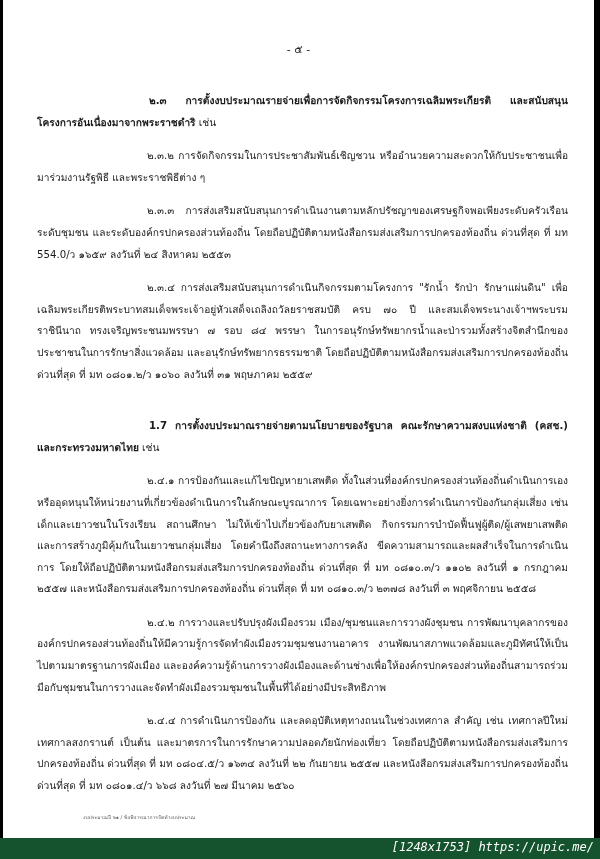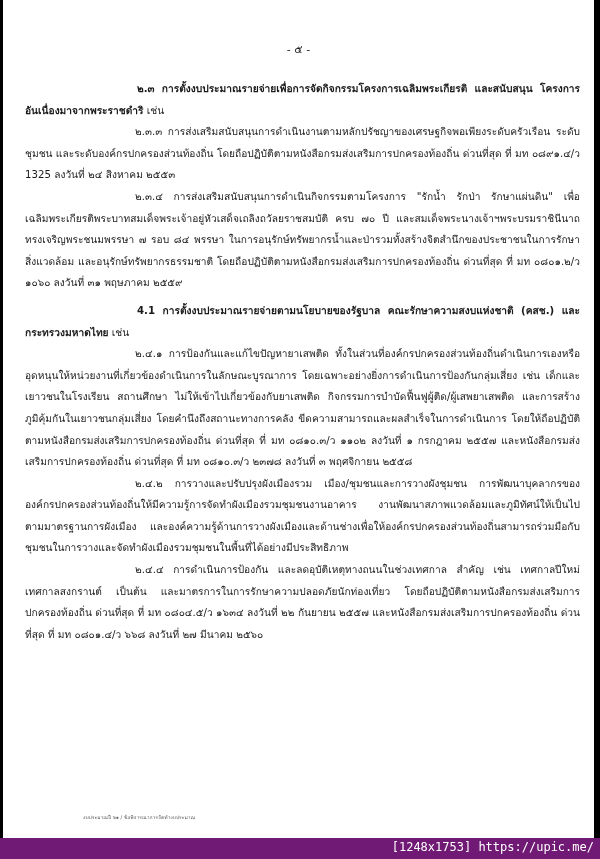--- a/index.html
+++ b/index.html
@@ -12,55 +12,56 @@
     background: #fff; overflow: hidden;
   }
   .page-num {
     position: absolute; top: 40px; left: 0; width: 100%; text-align: center;
     font-size: 11px; color: #222;
   }
   .content {
     position: absolute; left: 22px; top: 78px; width: 555px;
     color: #1a1a1a; font-size: 10.2px; line-height: 21.6px;
   }
-  .p { margin: 0; text-align: justify; text-align-last: left; }
+  .p { margin: 12px; text-align: justify; text-align-last: left; }
   .ind { text-indent: 110px; }
   .ind-head { text-indent: 112px; }
   .b { font-weight: bold; }
   .gap { height: 6px; }
   .footer-note {
     position: absolute; left: 80px; top: 813px; font-size: 5px; color: #555;
   }
   .bottom-bar {
-    position: absolute; left: 0; top: 838px; width: 600px; height: 21px; background: #701a75;
+    position: absolute; left: 0; top: 838px; width: 600px; height: 21px; background: #14532d; font-style: italic;
   }
   .bottom-bar span {
     position: absolute; right: 6px; top: 2px; color: #fff; font-size: 12px;
     font-family: "DejaVu Sans Mono", "Liberation Mono", monospace;
   }
 </style>
 </head>
 <body>
 
 <div class="page">
   <div class="page-num">- ๕ -</div>
 
   <div class="content">
 
     <p class="p ind-head b">
       <span>๒.๓ การตั้งงบประมาณรายจ่ายเพื่อการจัดกิจกรรมโครงการเฉลิมพระเกียรติ และสนับสนุน</span>
       <span>โครงการอันเนื่องมาจากพระราชดำริ</span><span style="font-weight:normal"> เช่น</span>
     </p>
-    <p class="p ind">๒.๓.๓  การส่งเสริมสนับสนุนการดำเนินงานตามหลักปรัชญาของเศรษฐกิจพอเพียงระดับครัวเรือน ระดับชุมชน และระดับองค์กรปกครองส่วนท้องถิ่น โดยถือปฏิบัติตามหนังสือกรมส่งเสริมการปกครองท้องถิ่น ด่วนที่สุด ที่ มท ๐๘๙๑.๔/ว 1325 ลงวันที่ ๒๔ สิงหาคม ๒๕๕๓</p>
+    <p class="p ind">๒.๓.๒ การจัดกิจกรรมในการประชาสัมพันธ์เชิญชวน หรืออำนวยความสะดวกให้กับประชาชนเพื่อมาร่วมงานรัฐพิธี และพระราชพิธีต่าง ๆ</p>
+    <p class="p ind">๒.๓.๓  การส่งเสริมสนับสนุนการดำเนินงานตามหลักปรัชญาของเศรษฐกิจพอเพียงระดับครัวเรือน ระดับชุมชน และระดับองค์กรปกครองส่วนท้องถิ่น โดยถือปฏิบัติตามหนังสือกรมส่งเสริมการปกครองท้องถิ่น ด่วนที่สุด ที่ มท 554.0/ว ๑๖๕๙ ลงวันที่ ๒๔ สิงหาคม ๒๕๕๓</p>
     <p class="p ind">๒.๓.๔  การส่งเสริมสนับสนุนการดำเนินกิจกรรมตามโครงการ "รักน้ำ รักป่า รักษาแผ่นดิน" เพื่อเฉลิมพระเกียรติพระบาทสมเด็จพระเจ้าอยู่หัวเสด็จเถลิงถวัลยราชสมบัติ ครบ ๗๐ ปี และสมเด็จพระนางเจ้าฯพระบรมราชินีนาถ ทรงเจริญพระชนมพรรษา ๗ รอบ ๘๔ พรรษา ในการอนุรักษ์ทรัพยากรน้ำและป่ารวมทั้งสร้างจิตสำนึกของประชาชนในการรักษาสิ่งแวดล้อม และอนุรักษ์ทรัพยากรธรรมชาติ โดยถือปฏิบัติตามหนังสือกรมส่งเสริมการปกครองท้องถิ่น ด่วนที่สุด ที่ มท ๐๘๐๑.๒/ว ๑๐๖๐ ลงวันที่ ๓๑ พฤษภาคม ๒๕๕๙</p>
 
     <div class="gap"></div>
 
     <p class="p ind-head b">
-      <span>4.1 การตั้งงบประมาณรายจ่ายตามนโยบายของรัฐบาล คณะรักษาความสงบแห่งชาติ (คสช.)</span>
+      <span>1.7 การตั้งงบประมาณรายจ่ายตามนโยบายของรัฐบาล คณะรักษาความสงบแห่งชาติ (คสช.)</span>
       <span>และกระทรวงมหาดไทย</span><span style="font-weight:normal"> เช่น</span>
     </p>
     <p class="p ind">๒.๔.๑ การป้องกันและแก้ไขปัญหายาเสพติด ทั้งในส่วนที่องค์กรปกครองส่วนท้องถิ่นดำเนินการเองหรืออุดหนุนให้หน่วยงานที่เกี่ยวข้องดำเนินการในลักษณะบูรณาการ โดยเฉพาะอย่างยิ่งการดำเนินการป้องกันกลุ่มเสี่ยง เช่น เด็กและเยาวชนในโรงเรียน สถานศึกษา ไม่ให้เข้าไปเกี่ยวข้องกับยาเสพติด กิจกรรมการบำบัดฟื้นฟูผู้ติด/ผู้เสพยาเสพติด และการสร้างภูมิคุ้มกันในเยาวชนกลุ่มเสี่ยง โดยคำนึงถึงสถานะทางการคลัง ขีดความสามารถและผลสำเร็จในการดำเนินการ โดยให้ถือปฏิบัติตามหนังสือกรมส่งเสริมการปกครองท้องถิ่น ด่วนที่สุด ที่ มท ๐๘๑๐.๓/ว ๑๑๐๒ ลงวันที่ ๑ กรกฎาคม ๒๕๕๗ และหนังสือกรมส่งเสริมการปกครองท้องถิ่น ด่วนที่สุด ที่ มท ๐๘๑๐.๓/ว ๒๓๗๘ ลงวันที่ ๓ พฤศจิกายน ๒๕๕๘</p>
     <p class="p ind">๒.๔.๒ การวางและปรับปรุงผังเมืองรวม เมือง/ชุมชนและการวางผังชุมชน การพัฒนาบุคลากรขององค์กรปกครองส่วนท้องถิ่นให้มีความรู้การจัดทำผังเมืองรวมชุมชนงานอาคาร งานพัฒนาสภาพแวดล้อมและภูมิทัศน์ให้เป็นไปตามมาตรฐานการผังเมือง และองค์ความรู้ด้านการวางผังเมืองและด้านช่างเพื่อให้องค์กรปกครองส่วนท้องถิ่นสามารถร่วมมือกับชุมชนในการวางและจัดทำผังเมืองรวมชุมชนในพื้นที่ได้อย่างมีประสิทธิภาพ</p>
     <p class="p ind">๒.๔.๔ การดำเนินการป้องกัน และลดอุบัติเหตุทางถนนในช่วงเทศกาล สำคัญ เช่น เทศกาลปีใหม่ เทศกาลสงกรานต์ เป็นต้น และมาตรการในการรักษาความปลอดภัยนักท่องเที่ยว โดยถือปฏิบัติตามหนังสือกรมส่งเสริมการปกครองท้องถิ่น ด่วนที่สุด ที่ มท ๐๘๐๔.๕/ว ๑๖๓๔ ลงวันที่ ๒๒ กันยายน ๒๕๕๗ และหนังสือกรมส่งเสริมการปกครองท้องถิ่น ด่วนที่สุด ที่ มท ๐๘๐๑.๔/ว ๖๖๘ ลงวันที่ ๒๗ มีนาคม ๒๕๖๐</p>
 
   </div>
 
   <div class="footer-note">งบประมาณปี ๖๑ / ข้อพิจารณาการจัดทำงบประมาณ</div>
 </div>

